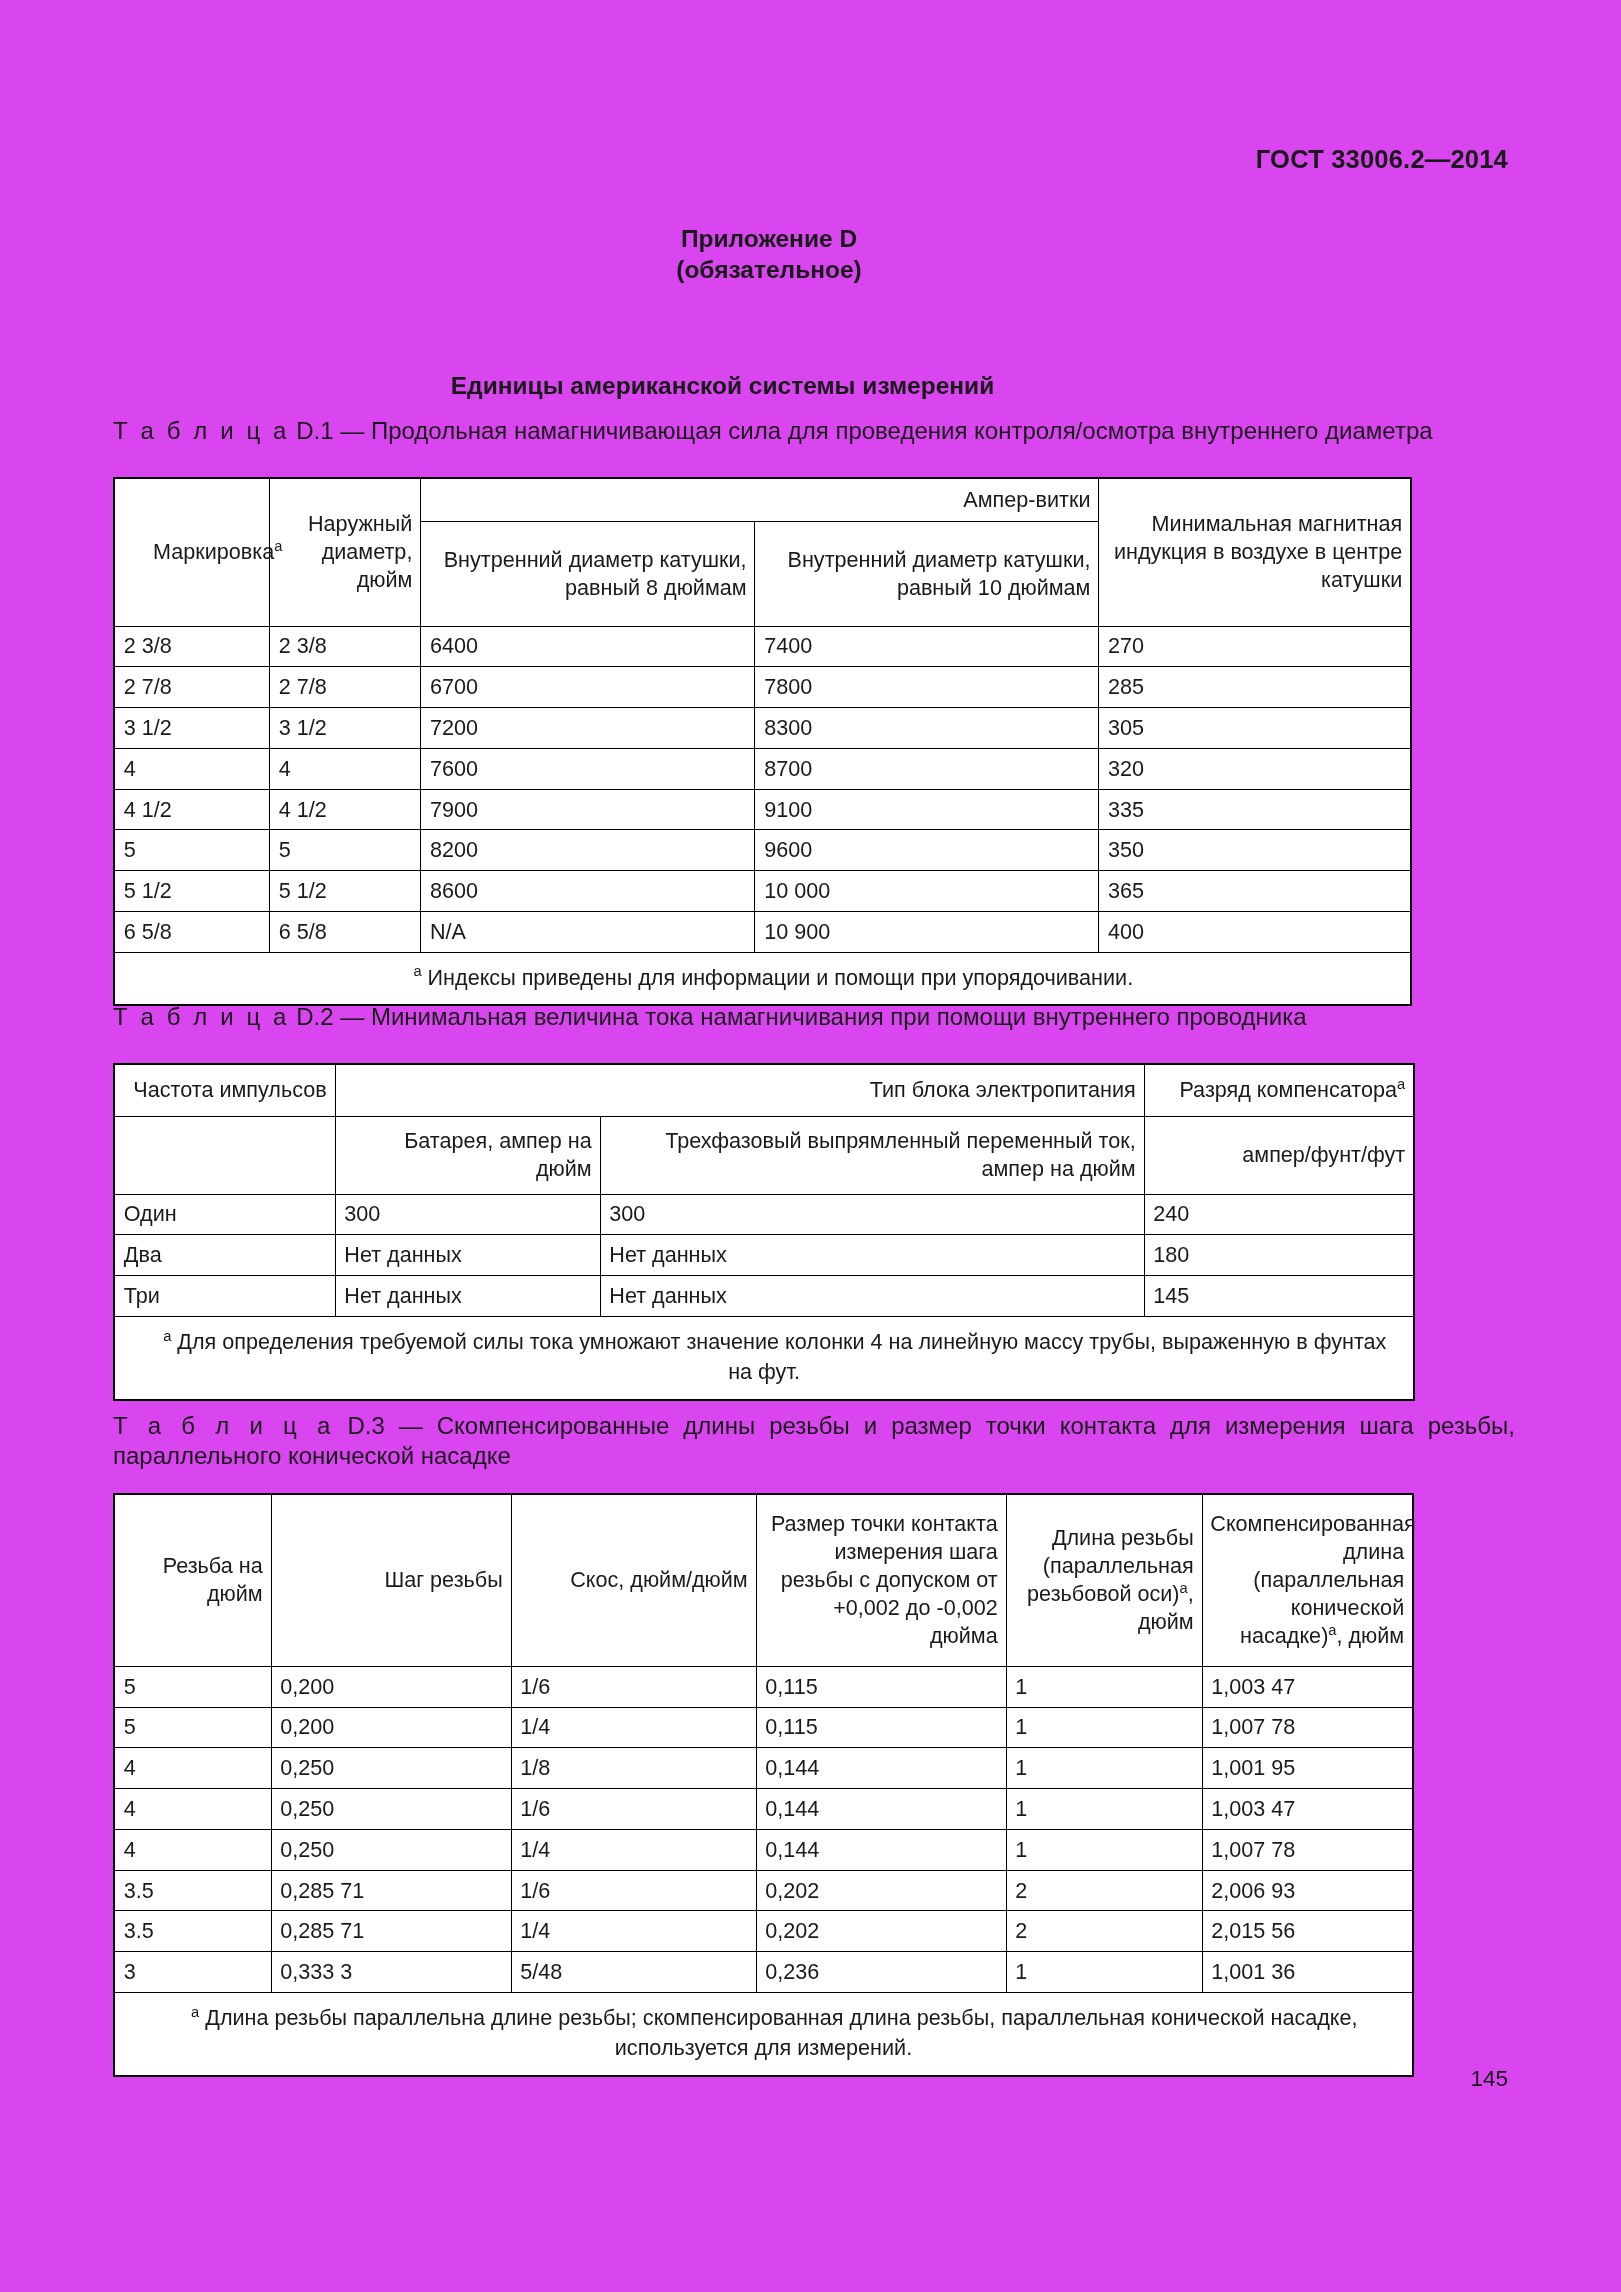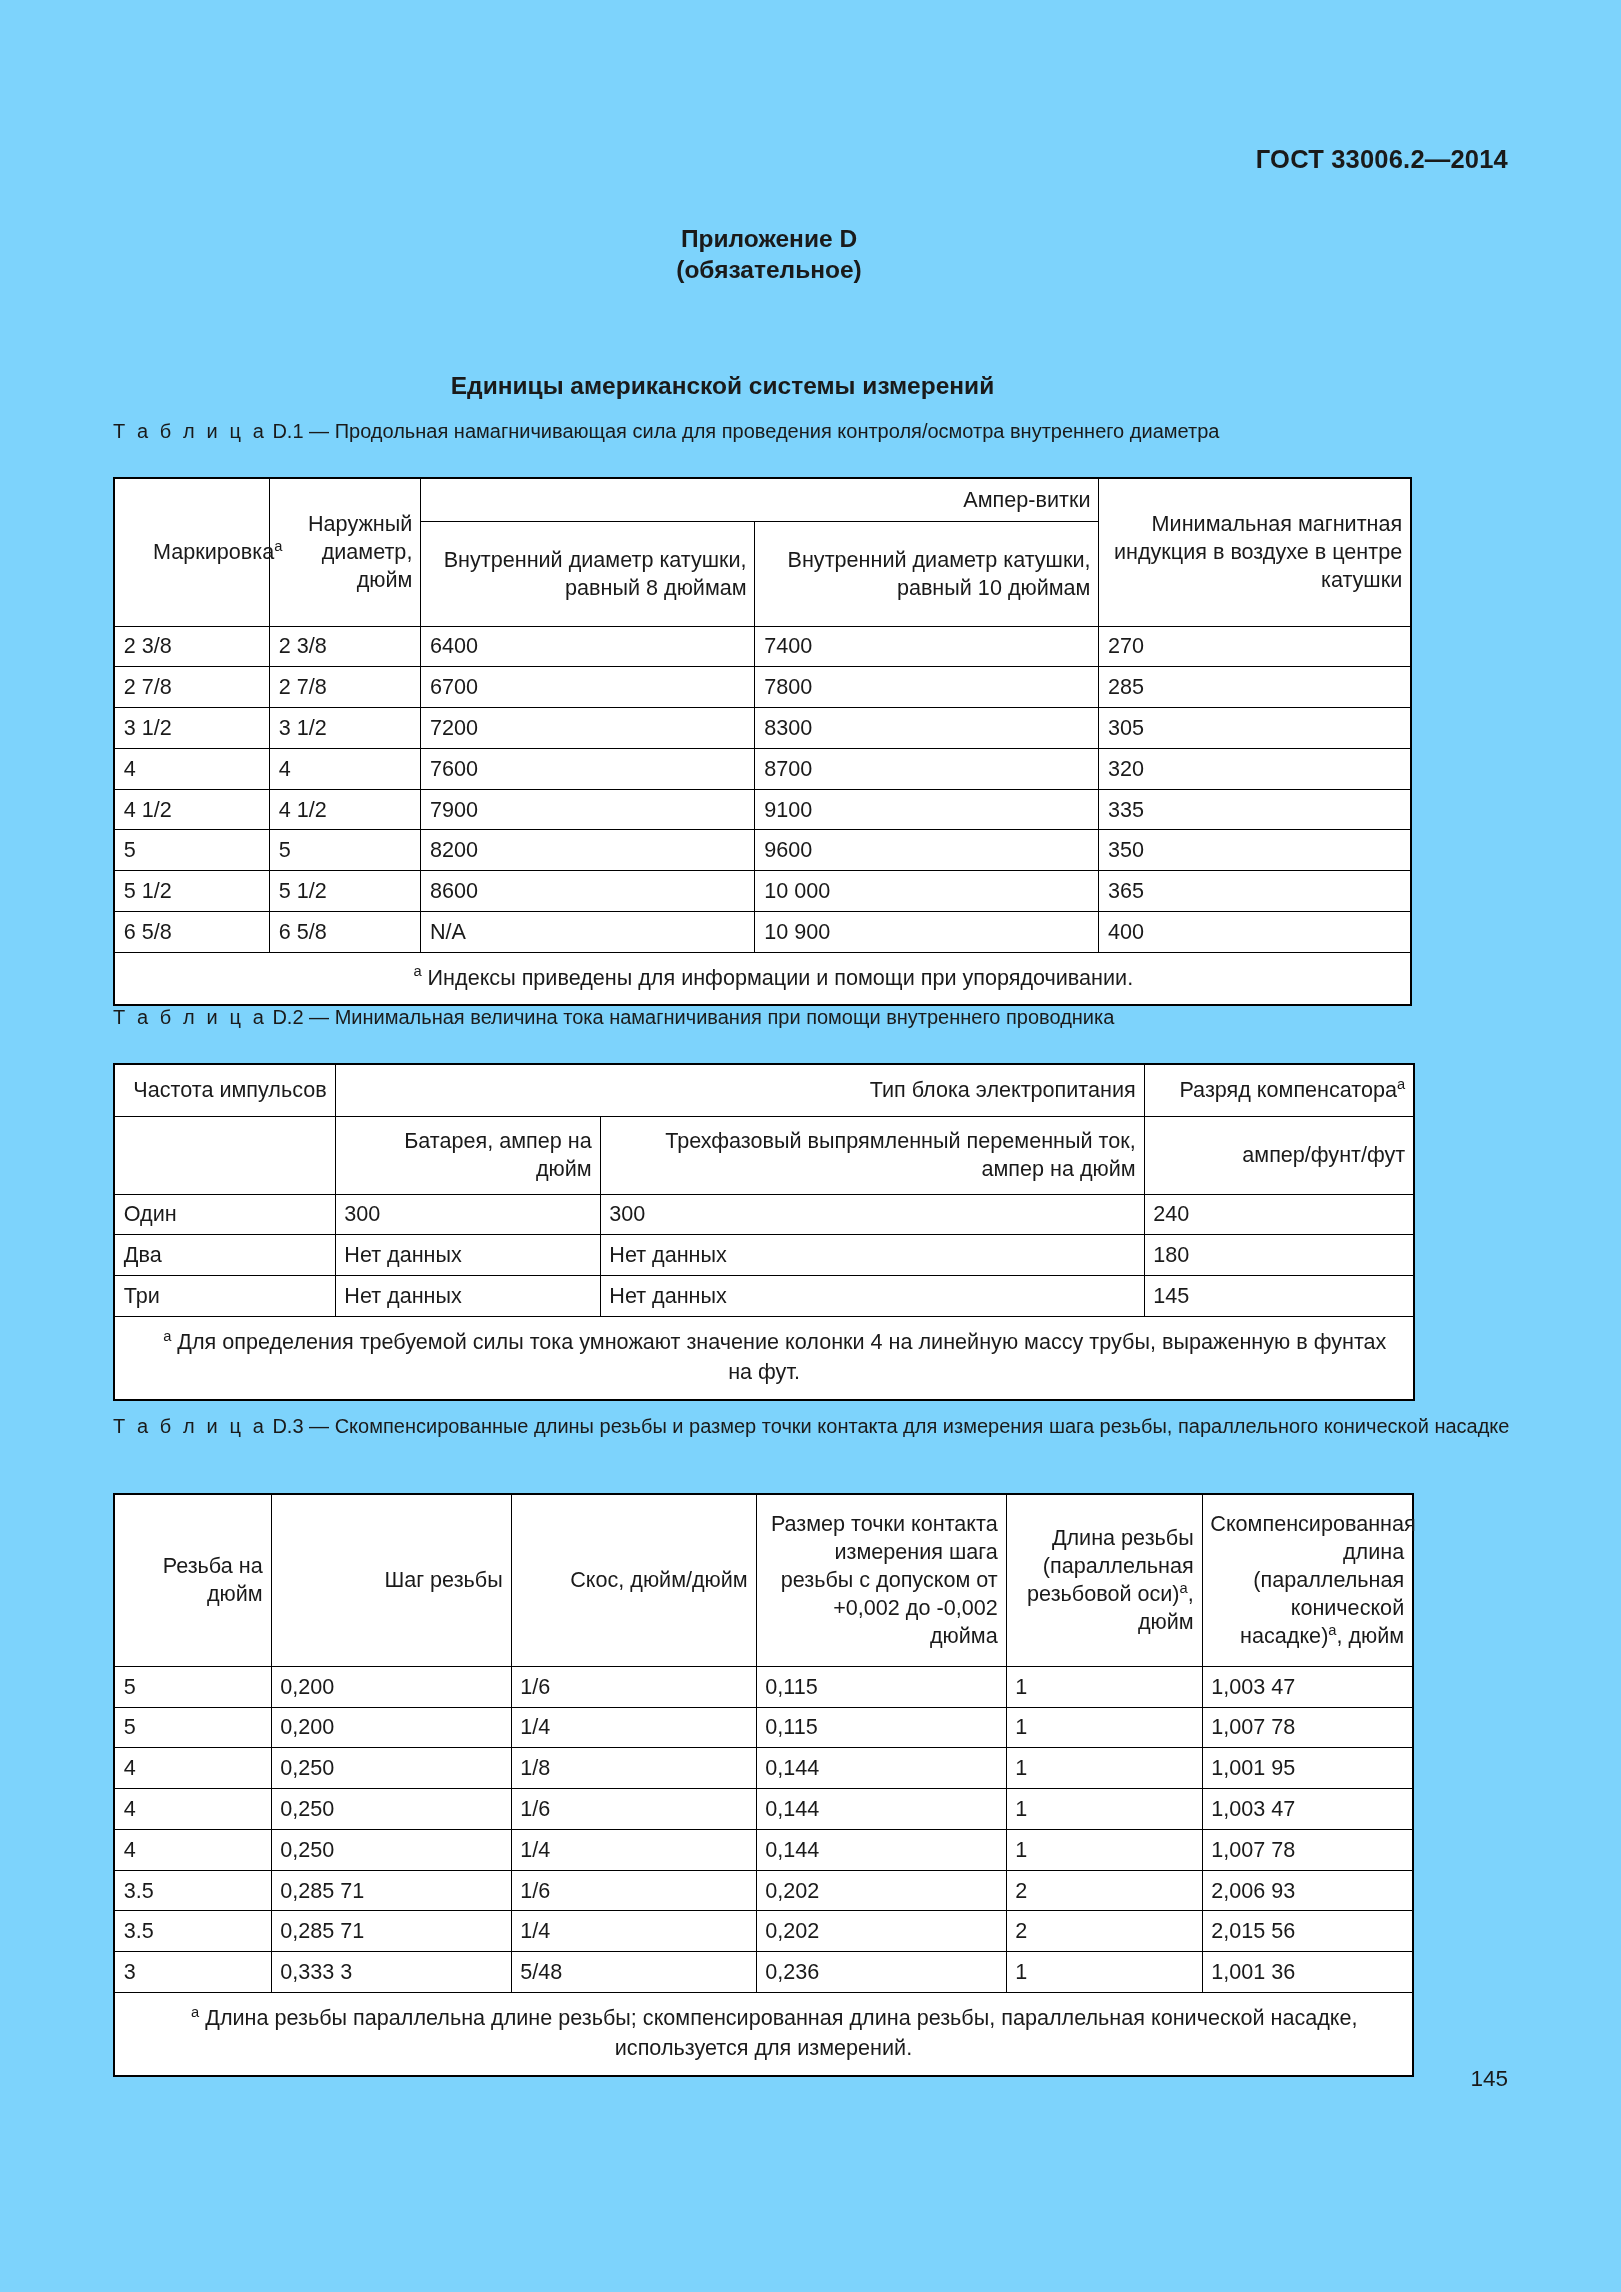--- a/index.html
+++ b/index.html
@@ -9,21 +9,21 @@
   }
   body {
     font-family: "Liberation Sans", sans-serif;
     color: #1a1a1a;
   }
   .page {
     position: relative;
     width: 1621px;
     height: 2293px;
     margin: 0 auto;
-    background: #7dd3fc;
+    background: #d946ef;
     box-sizing: border-box;
     padding: 0;
     overflow: hidden;
   }
 
   
   .running-header {
     position: absolute;
     top: 145px;
     right: 113px;
@@ -58,21 +58,21 @@
     font-size: 24.5px;
     font-weight: bold;
     margin-left: -88px;
   }
 
   
   .caption {
     position: absolute;
     left: 113px;
     width: 1402px;
-    font-size: 20px;
+    font-size: 24px;
     line-height: 30px;
     text-align: justify;
   }
   .caption .tword {
     letter-spacing: 3.1px;
   }
 
   
   table.gost {
     position: absolute;

